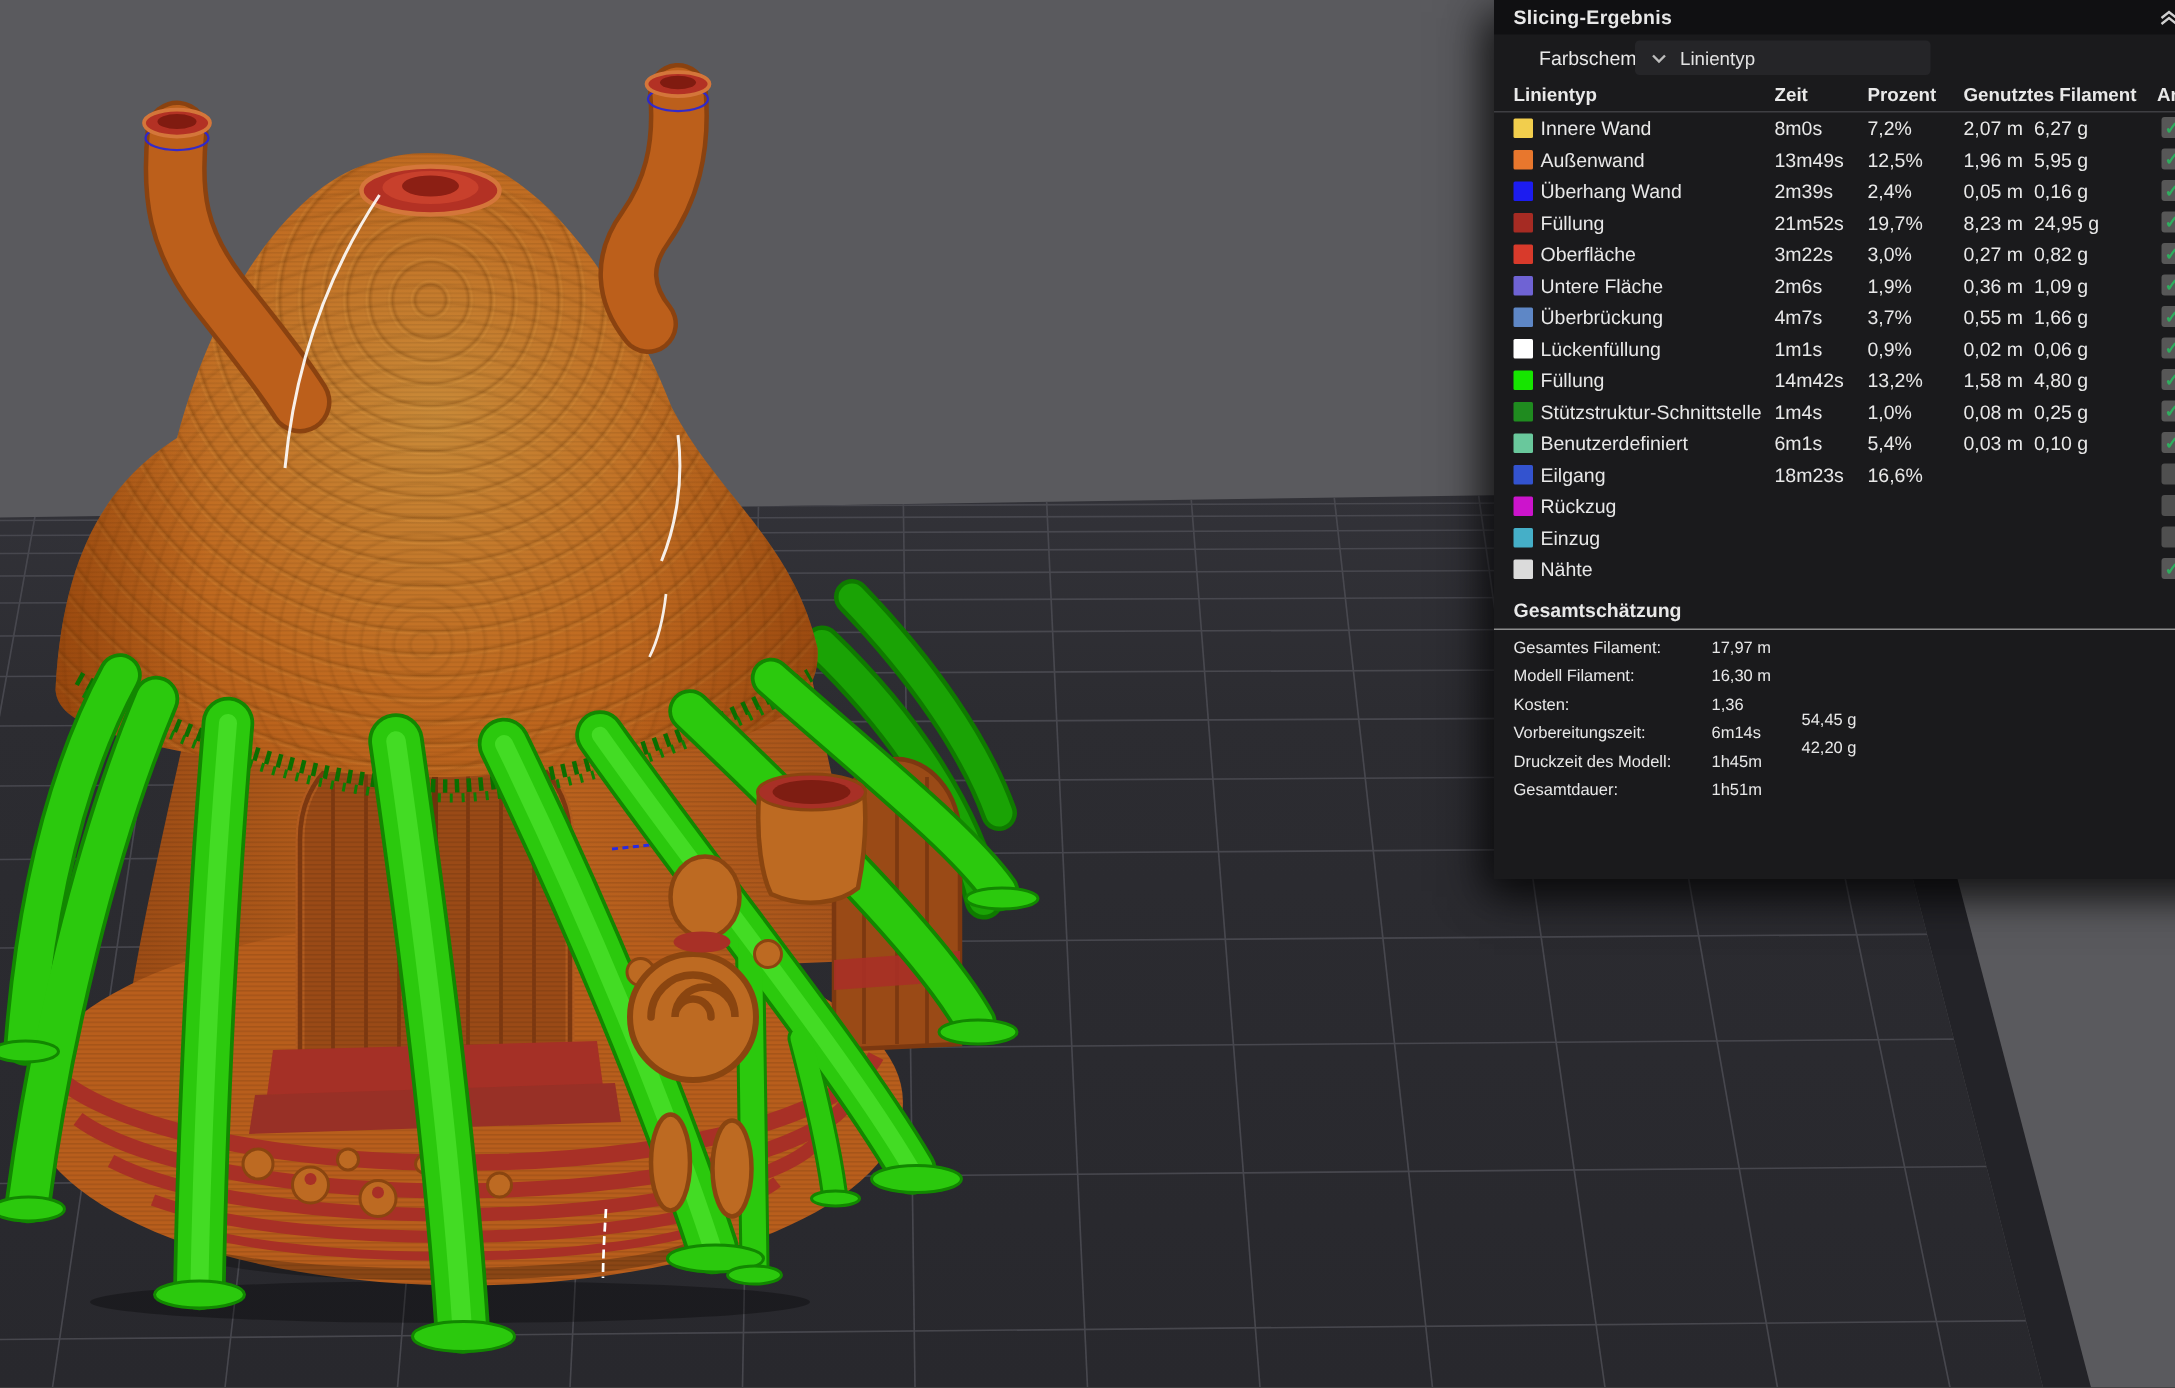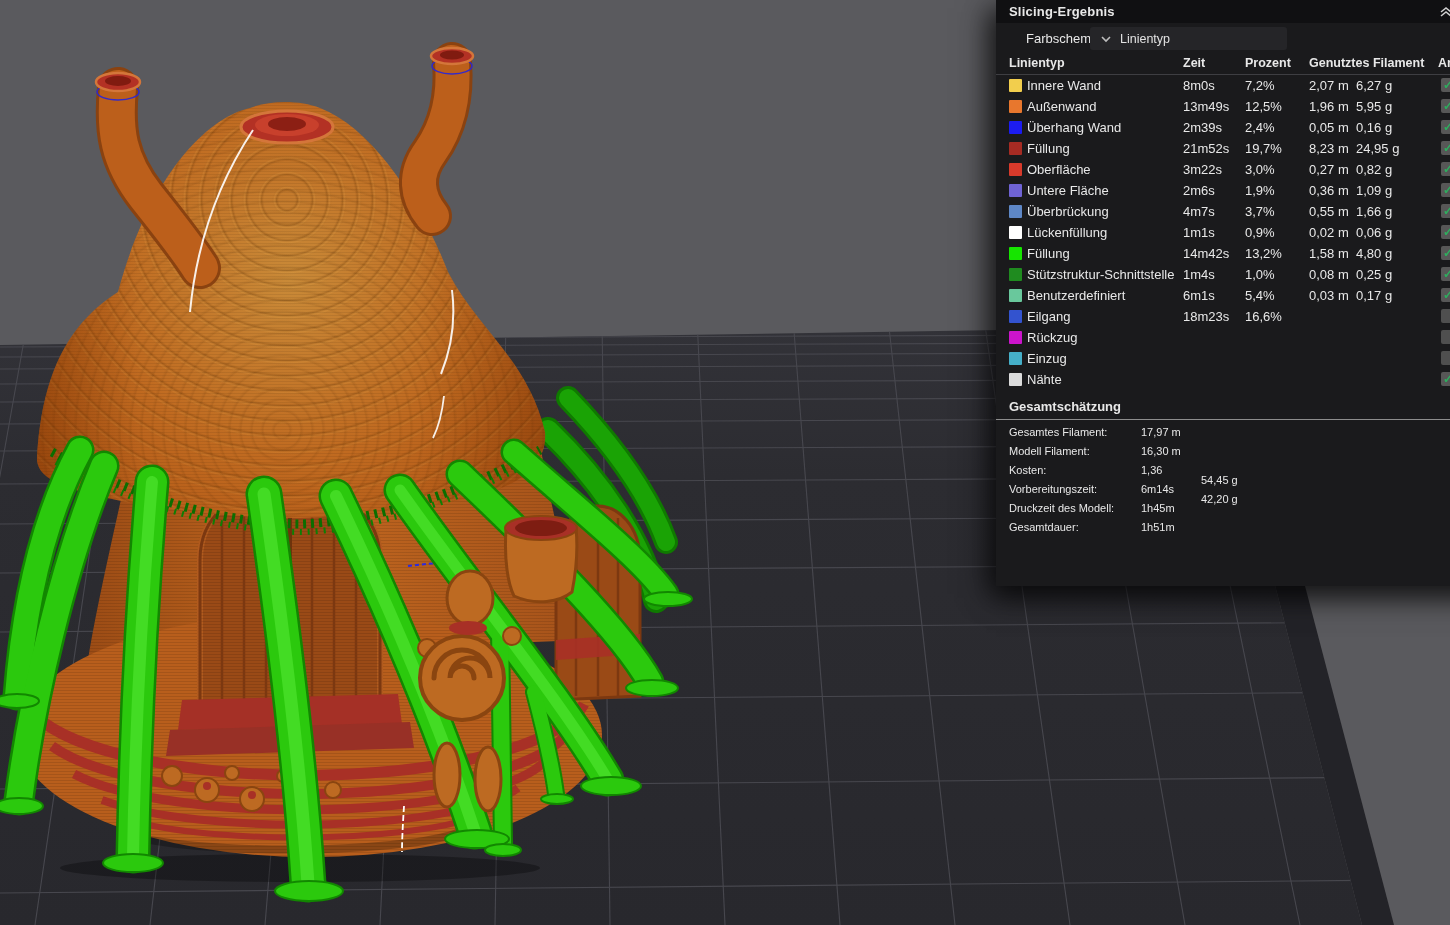--- a/index.html
+++ b/index.html
@@ -460,21 +460,21 @@
       <span class="col-fg c-fg">0,25 g</span>
       <span class="cb checked"></span>
     </div>
 
     <div class="lt-row">
       <span class="chip" style="background: rgb(105, 200, 156);"></span>
       <span class="col-label c-label">Benutzerdefiniert</span>
       <span class="col-zeit c-zeit">6m1s</span>
       <span class="col-proz c-proz">5,4%</span>
       <span class="col-fm c-fm">0,03 m</span>
-      <span class="col-fg c-fg">0,17 g</span>
+      <span class="col-fg c-fg">0,10 g</span>
       <span class="cb checked"></span>
     </div>
 
     <div class="lt-row">
       <span class="chip" style="background: rgb(51, 83, 207);"></span>
       <span class="col-label c-label">Eilgang</span>
       <span class="col-zeit c-zeit">18m23s</span>
       <span class="col-proz c-proz">16,6%</span>
       <span class="col-fm c-fm"></span>
       <span class="col-fg c-fg"></span>

